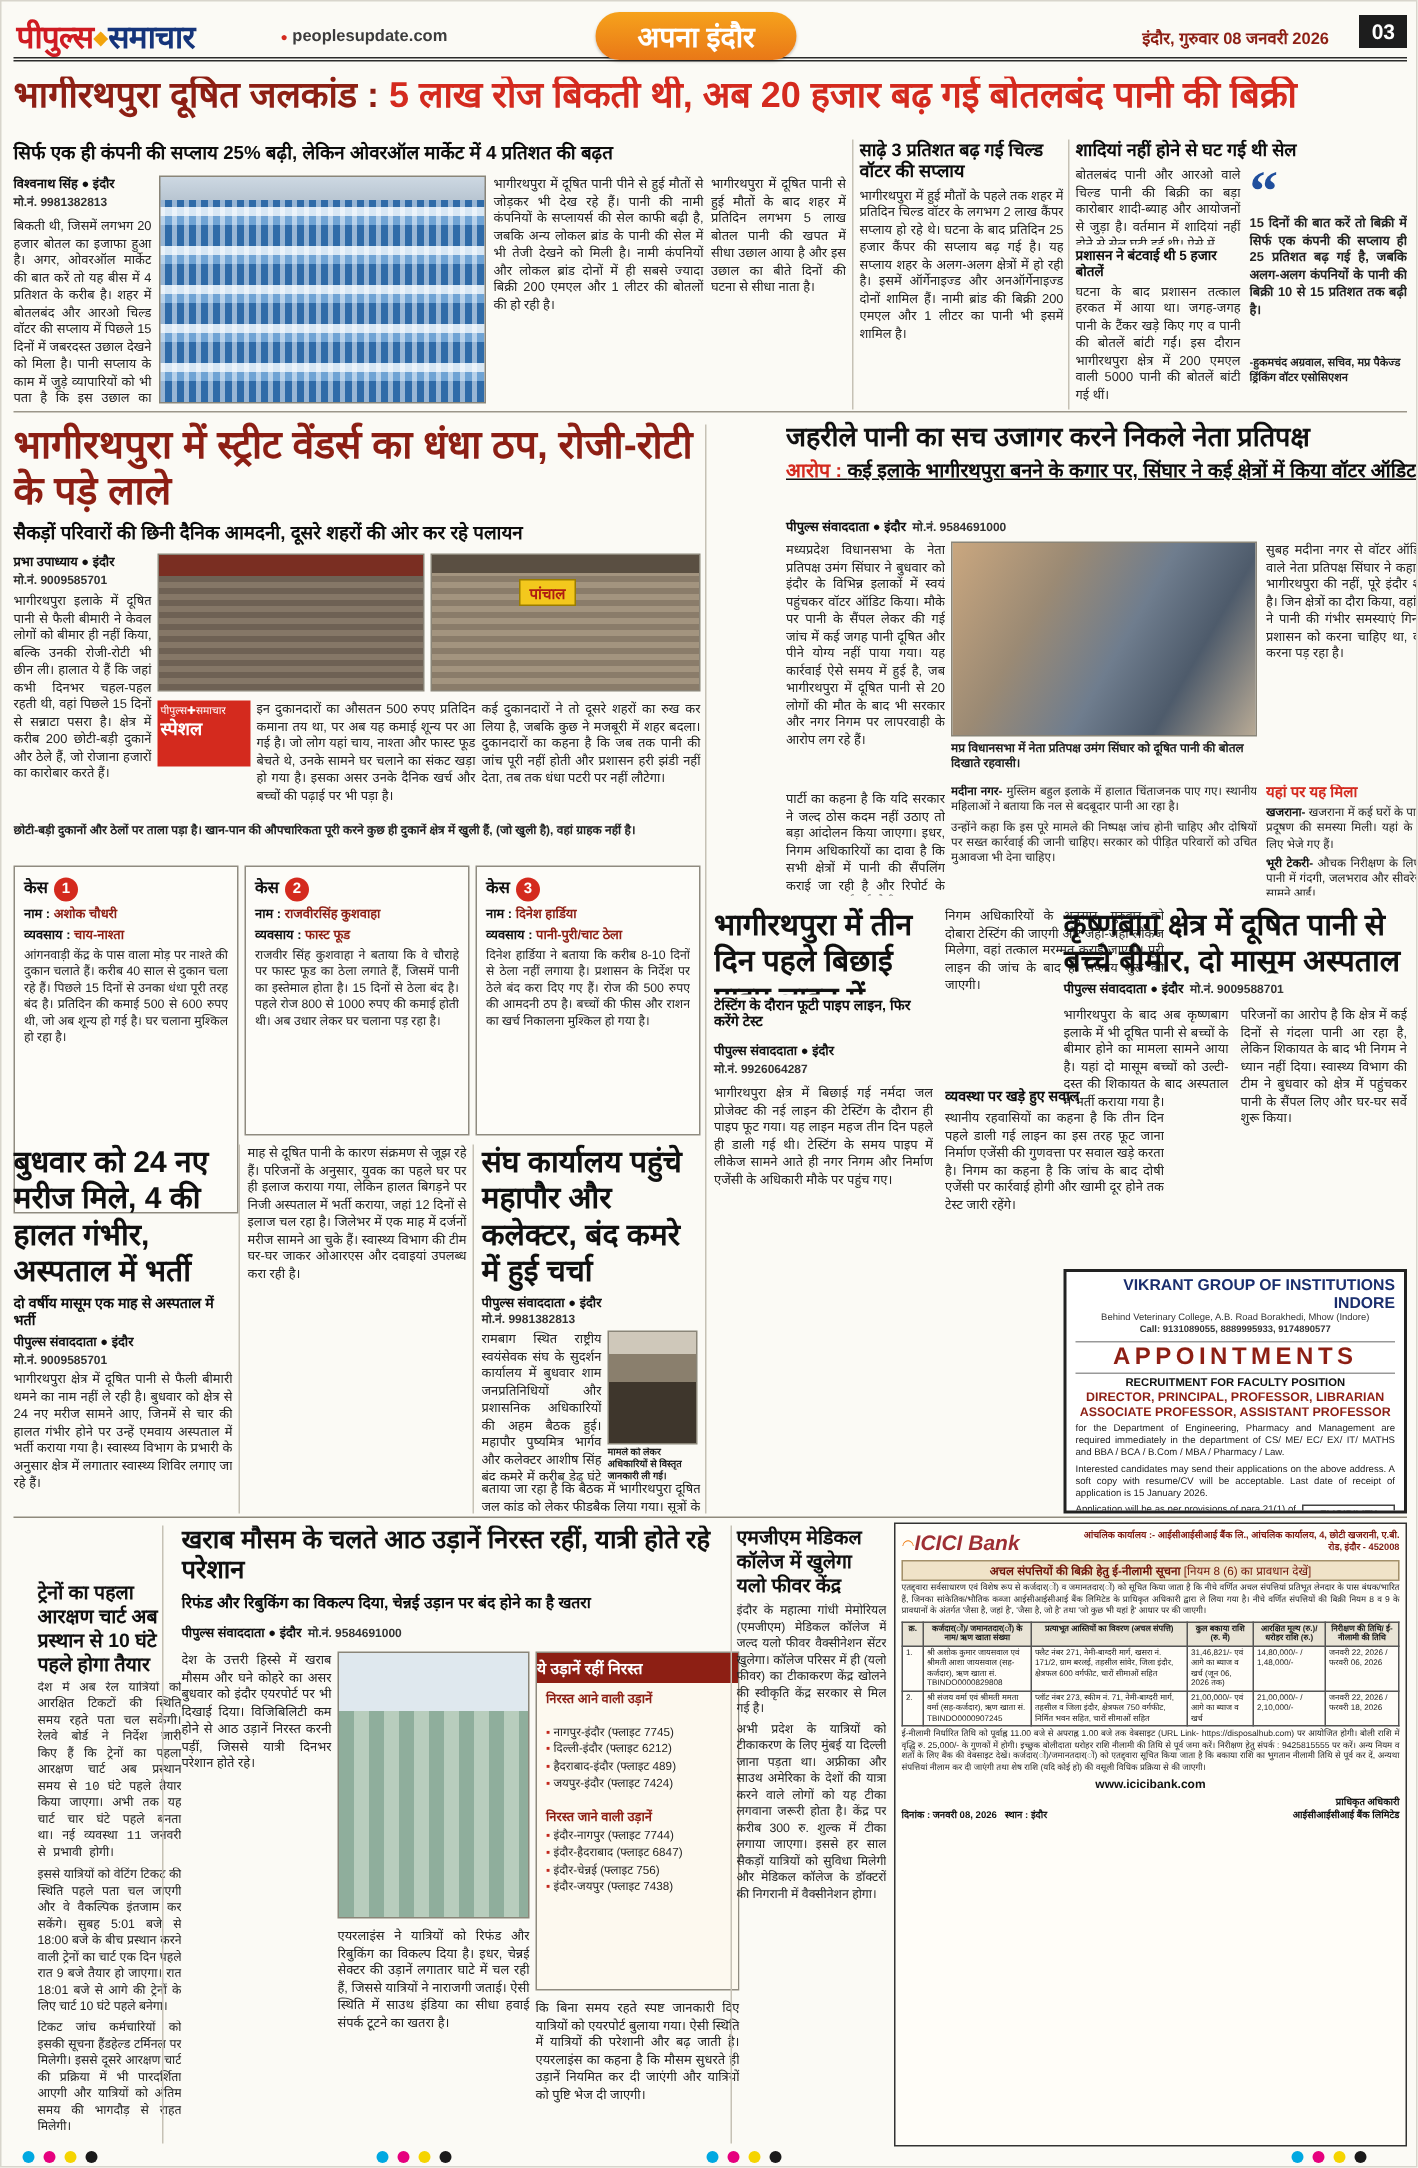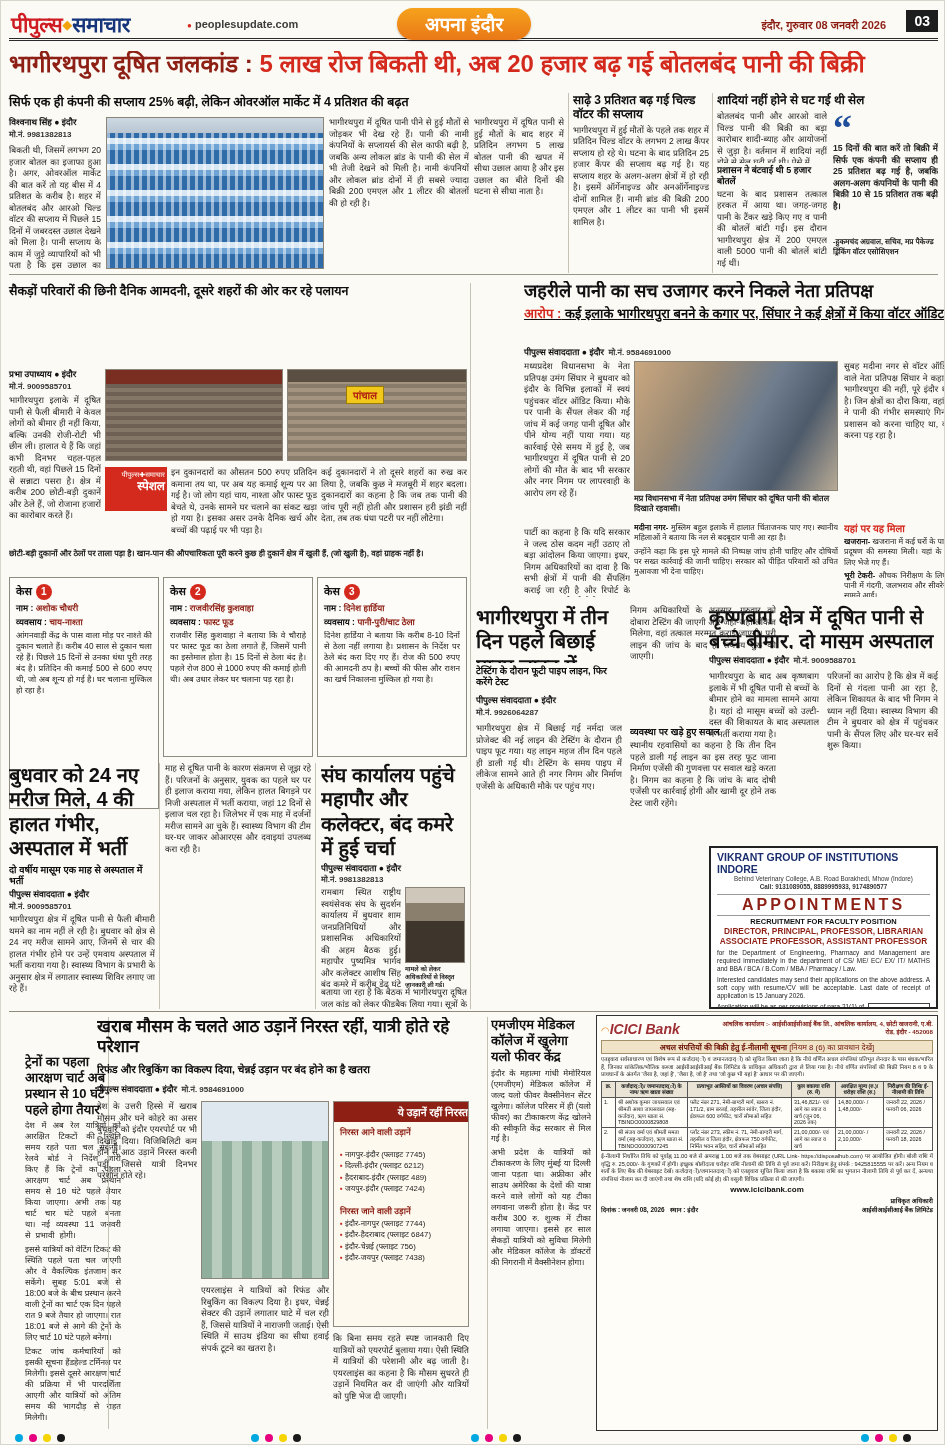--- a/index.html
+++ b/index.html
@@ -32,59 +32,59 @@
 .h-md{font-size:20px;font-weight:bold;line-height:1.22;color:#111}
 .h-sm{font-size:13px;font-weight:bold;line-height:1.22;color:#111}
 
 .ph-bottles{background:linear-gradient(180deg,#cdd8e2 0%,#b9c6d2 10%,rgba(0,0,0,0) 10%),repeating-linear-gradient(90deg,rgba(255,255,255,.5) 0 3px,rgba(255,255,255,0) 3px 8px),repeating-linear-gradient(0deg,#2f6ba8 0 14px,#6fa3d4 14px 20px,#d8e7f4 20px 26px)}
 .ph-shop1{background:linear-gradient(180deg,#7a2e22 0 14px,rgba(0,0,0,0) 14px),repeating-linear-gradient(0deg,#6e6154 0 4px,#857767 4px 8px)}
 .ph-shop2{background:linear-gradient(180deg,#5a4f42 0 12px,rgba(0,0,0,0) 12px),repeating-linear-gradient(0deg,#8a7c6a 0 4px,#a3947f 4px 8px)}
 .ph-crowd{background:linear-gradient(120deg,#caa77f 0%,#9b8a74 30%,#6f7d8e 55%,#4e5b6b 75%,#b8aa95 100%)}
 .ph-office{background:linear-gradient(180deg,#cfc8ba 0 20%,#8a7f6d 20% 45%,#3e362c 45% 100%)}
 .ph-airport{background:linear-gradient(180deg,#dfe8ee 0 22%,rgba(0,0,0,0) 22%),repeating-linear-gradient(90deg,#8fae9c 0 10px,#b8cdbd 10px 20px)}
 .sign{position:absolute;background:#f3c81d;color:#b01c12;font-weight:bold;font-size:10px;padding:1px 6px;border:1px solid #9a7d00}
-.badge{background:#d42a1e;color:#fff;text-align:right;padding:4px 2px}
+.badge{background:#d42a1e;color:#fff;text-align:left;padding:4px 2px}
 .badge .b1{font-size:7px;display:block;line-height:1.2}
 .badge .b2{font-size:12px;font-weight:bold;display:block;line-height:1.2}
 
 .casebox{position:absolute;border:1px solid #8f8b80;padding:5px 6px;background:#fdfcf8;overflow:hidden}
 .case-head{font-size:11px;font-weight:bold;color:#111}
 .case-num{display:inline-block;width:16px;height:16px;border-radius:50%;background:#d42a1e;color:#fff;font-size:10px;font-weight:bold;text-align:center;line-height:16px;margin-left:4px}
 .case-line{font-size:8.6px;font-weight:bold;color:#8d1f14;margin-top:2px}
 .case-line span{color:#111}
 
 .fitem{font-size:7.8px;line-height:1.45;color:#222}
 .fitem::before{content:"▪ ";color:#c2281c}
 .bullet{font-size:7.8px;line-height:1.32;text-align:justify;color:#222;margin-bottom:3px}
 .bullet b{color:#111}
 .quote-mark{font-size:38px;font-weight:bold;color:#1f4e9c;line-height:.8;font-family:"Liberation Serif","DejaVu Serif",serif}
 
 .vik{border:2px solid #222;background:#fff;padding:4px 6px;overflow:hidden}
-.vik-title{font-size:10.5px;font-weight:bold;color:#1a2e6e;text-align:left;line-height:1.1}
+.vik-title{font-size:10.5px;font-weight:bold;color:#1a2e6e;text-align:right;line-height:1.1}
 .vik-addr{font-size:6.3px;color:#333;text-align:center;line-height:1.25}
 .vik-appt{font-size:16px;font-weight:bold;color:#8d1f14;text-align:center;letter-spacing:3px;margin:3px 0 1px;border-top:1px solid #999;border-bottom:1px solid #999;padding:1px 0}
 .vik-rec{font-size:7.5px;font-weight:bold;text-align:center;color:#111}
 .vik-posts{font-size:8.3px;font-weight:bold;color:#8d1f14;text-align:center;line-height:1.25}
 .vik-body{font-size:6.4px;line-height:1.3;text-align:justify;color:#222;margin-top:2px}
 .vik-elig{border:1px solid #444;font-size:6.6px;font-weight:bold;text-align:center;padding:2px;color:#111}
 
 .ici{border:1.5px solid #333;background:#fffdf8;padding:4px;overflow:hidden}
 .ici-brand{font-size:14px;font-weight:bold;color:#9e2f34;font-style:italic}
 .ici-arc{color:#ef7b10;font-size:10px}
 .ici-office{font-size:6.2px;font-weight:bold;color:#7c1a12;text-align:right;line-height:1.3}
 .ici-band{background:#f0e3c8;border:1px solid #a3906a;text-align:center;font-size:7.8px;font-weight:bold;color:#6e1408;padding:1px 0;margin:2px 0}
 .ici-fine{font-size:5.7px;line-height:1.32;text-align:justify;color:#222}
 .ici table{border-collapse:collapse;width:100%;margin:2px 0}
 .ici th,.ici td{border:1px solid #555;font-size:5.4px;line-height:1.25;padding:1px 2px;vertical-align:top;text-align:left}
 .ici th{background:#e9e4d6;font-weight:bold;text-align:center}
 .ici-web{font-size:8px;font-weight:bold;text-align:center;color:#111;margin:2px 0}
 .ici-foot{font-size:6.4px;font-weight:bold;color:#111}
 
 .fbox{position:absolute;border:1px solid #8f8b80;background:#fdf9ef;overflow:hidden}
-.fbox-title{background:#8d1f14;color:#fff;font-size:10.5px;font-weight:bold;text-align:right;padding:3px 0}
+.fbox-title{background:#8d1f14;color:#fff;font-size:10.5px;font-weight:bold;text-align:left;padding:3px 0}
 .fbox-sub{font-size:8.6px;font-weight:bold;color:#8d1f14;margin:4px 6px 1px}
 
 .reg{position:absolute;display:flex;gap:6px}
 .reg i{width:8px;height:8px;border-radius:50%;display:block}
 .c1{background:#00a8e1}.c2{background:#e6007e}.c3{background:#f5d400}.c4{background:#1a1a1a}
 </style>
 </head>
 <body>
 
 <div class="abs" style="left:8px;top:6px;width:929px;height:34px;border-bottom:3px double #2b2b2b;">
@@ -128,20 +128,21 @@
     </div>
     <div class="abs" style="left:116px;top:20px;width:105px;height:160px;">
       <div class="quote-mark">“</div>
       <div class="bodytxt" style="height:92px;font-weight:bold;">15 दिनों की बात करें तो बिक्री में सिर्फ एक कंपनी की सप्लाय ही 25 प्रतिशत बढ़ गई है, जबकि अलग-अलग कंपनियों के पानी की बिक्री 10 से 15 प्रतिशत तक बढ़ी है।</div>
       <div class="caption maroon" style="font-size:7.4px;margin-top:2px;">-हुकमचंद अग्रवाल, सचिव, मप्र पैकेज्ड ड्रिंकिंग वॉटर एसोसिएशन</div>
     </div>
   </div>
 </div>
 
 <div class="abs" style="left:8px;top:280px;width:458px;height:292px;">
+  <div class="h-xl maroon" style="height:64px;overflow:hidden;">भागीरथपुरा में स्ट्रीट वेंडर्स का धंधा ठप, रोजी-रोटी के पड़े लाले</div>
   <div class="subhead" style="font-size:12.5px;margin-top:3px;">सैकड़ों परिवारों की छिनी दैनिक आमदनी, दूसरे शहरों की ओर कर रहे पलायन</div>
   <div class="abs" style="left:0;top:88px;width:92px;">
     <div class="byline">प्रभा उपाध्याय ● इंदौर</div>
     <div class="phone">मो.नं. 9009585701</div>
   </div>
   <div class="abs bodytxt" style="left:0;top:114px;width:92px;height:150px;">भागीरथपुरा इलाके में दूषित पानी से फैली बीमारी ने केवल लोगों को बीमार ही नहीं किया, बल्कि उनकी रोजी-रोटी भी छीन ली। हालात ये हैं कि जहां कभी दिनभर चहल-पहल रहती थी, वहां पिछले 15 दिनों से सन्नाटा पसरा है। क्षेत्र में करीब 200 छोटी-बड़ी दुकानें और ठेले हैं, जो रोजाना हजारों का कारोबार करते हैं।</div>
   <div class="photo ph-shop1" style="left:96px;top:88px;width:178px;height:92px;"></div>
   <div class="photo ph-shop2" style="left:278px;top:88px;width:180px;height:92px;">
     <div class="sign" style="left:58px;top:16px;">पांचाल</div>
   </div>
@@ -273,21 +274,21 @@
 <div class="hline" style="left:8px;top:1010px;width:929px;background:#8f8a7d;"></div>
 
 <div class="abs" style="left:24px;top:1016px;width:96px;height:412px;overflow:hidden;margin-top:37px;">
   <div class="h-sm">ट्रेनों का पहला आरक्षण चार्ट अब प्रस्थान से 10 घंटे पहले होगा तैयार</div>
   <div class="bodytxt" style="margin-top:4px;font-size:8.2px;font-family:Liberation Mono, monospace;">देश में अब रेल यात्रियों को आरक्षित टिकटों की स्थिति समय रहते पता चल सकेगी। रेलवे बोर्ड ने निर्देश जारी किए हैं कि ट्रेनों का पहला आरक्षण चार्ट अब प्रस्थान समय से 10 घंटे पहले तैयार किया जाएगा। अभी तक यह चार्ट चार घंटे पहले बनता था। नई व्यवस्था 11 जनवरी से प्रभावी होगी।</div>
   <div class="bodytxt" style="margin-top:3px;font-size:8.2px;">इससे यात्रियों को वेटिंग टिकट की स्थिति पहले पता चल जाएगी और वे वैकल्पिक इंतजाम कर सकेंगे। सुबह 5:01 बजे से 18:00 बजे के बीच प्रस्थान करने वाली ट्रेनों का चार्ट एक दिन पहले रात 9 बजे तैयार हो जाएगा। रात 18:01 बजे से आगे की ट्रेनों के लिए चार्ट 10 घंटे पहले बनेगा।</div>
   <div class="bodytxt" style="margin-top:3px;font-size:8.2px;">टिकट जांच कर्मचारियों को इसकी सूचना हैंडहेल्ड टर्मिनल पर मिलेगी। इससे दूसरे आरक्षण चार्ट की प्रक्रिया में भी पारदर्शिता आएगी और यात्रियों को अंतिम समय की भागदौड़ से राहत मिलेगी।</div>
 </div>
 <div class="vline" style="left:107px;top:1016px;height:412px;"></div>
 
-<div class="abs" style="left:96px;top:1016px;width:372px;height:412px;overflow:hidden;">
+<div class="abs" style="left:120px;top:1016px;width:372px;height:412px;overflow:hidden;">
   <div class="h-lg maroon" style="font-size:17px;height:44px;overflow:hidden;">खराब मौसम के चलते आठ उड़ानें निरस्त रहीं, यात्री होते रहे परेशान</div>
   <div class="subhead" style="font-size:10.5px;margin-top:2px;">रिफंड और रिबुकिंग का विकल्प दिया, चेन्नई उड़ान पर बंद होने का है खतरा</div>
   <div style="margin-top:2px;">
     <span class="byline">पीपुल्स संवाददाता ● इंदौर</span>
     <span class="phone">मो.नं. 9584691000</span>
   </div>
   <div class="abs bodytxt" style="left:0;top:84px;width:100px;height:330px;">देश के उत्तरी हिस्से में खराब मौसम और घने कोहरे का असर बुधवार को इंदौर एयरपोर्ट पर भी दिखाई दिया। विजिबिलिटी कम होने से आठ उड़ानें निरस्त करनी पड़ीं, जिससे यात्री दिनभर परेशान होते रहे।</div>
   <div class="photo ph-airport" style="left:104px;top:84px;width:128px;height:178px;"></div>
   <div class="fbox" style="left:236px;top:84px;width:136px;height:226px;">
     <div class="fbox-title">ये उड़ानें रहीं निरस्त</div>

